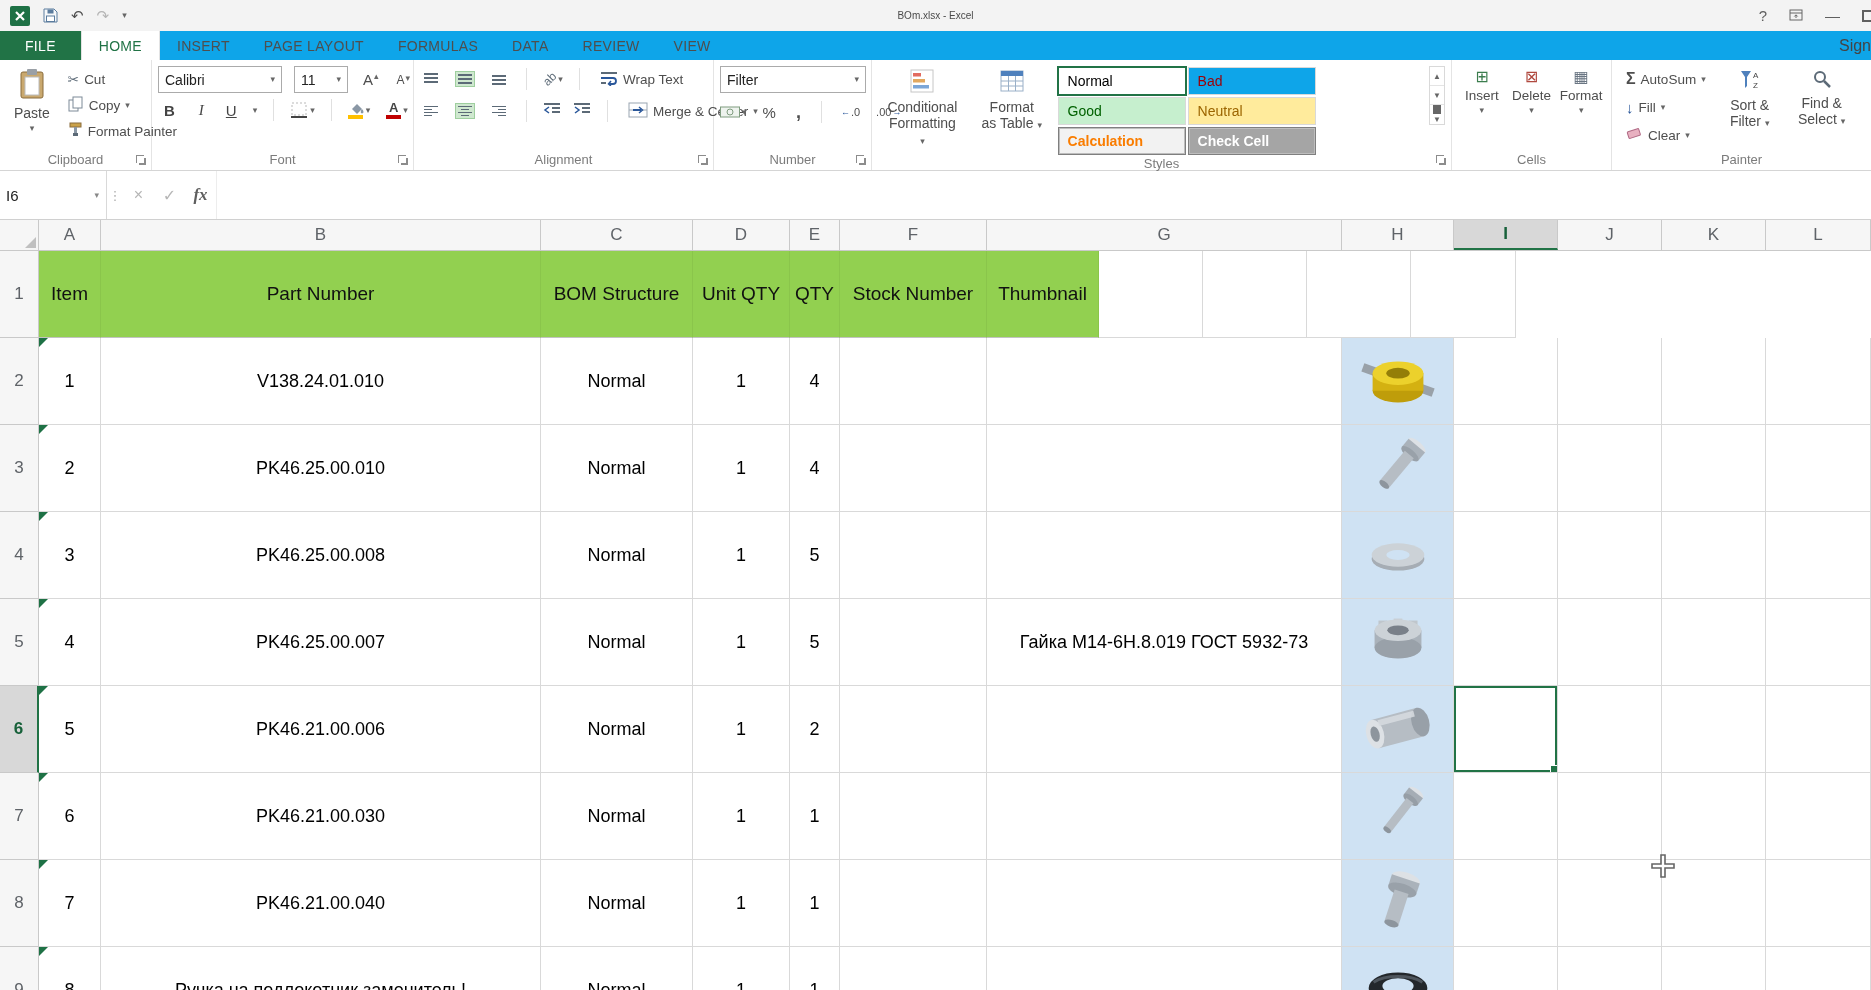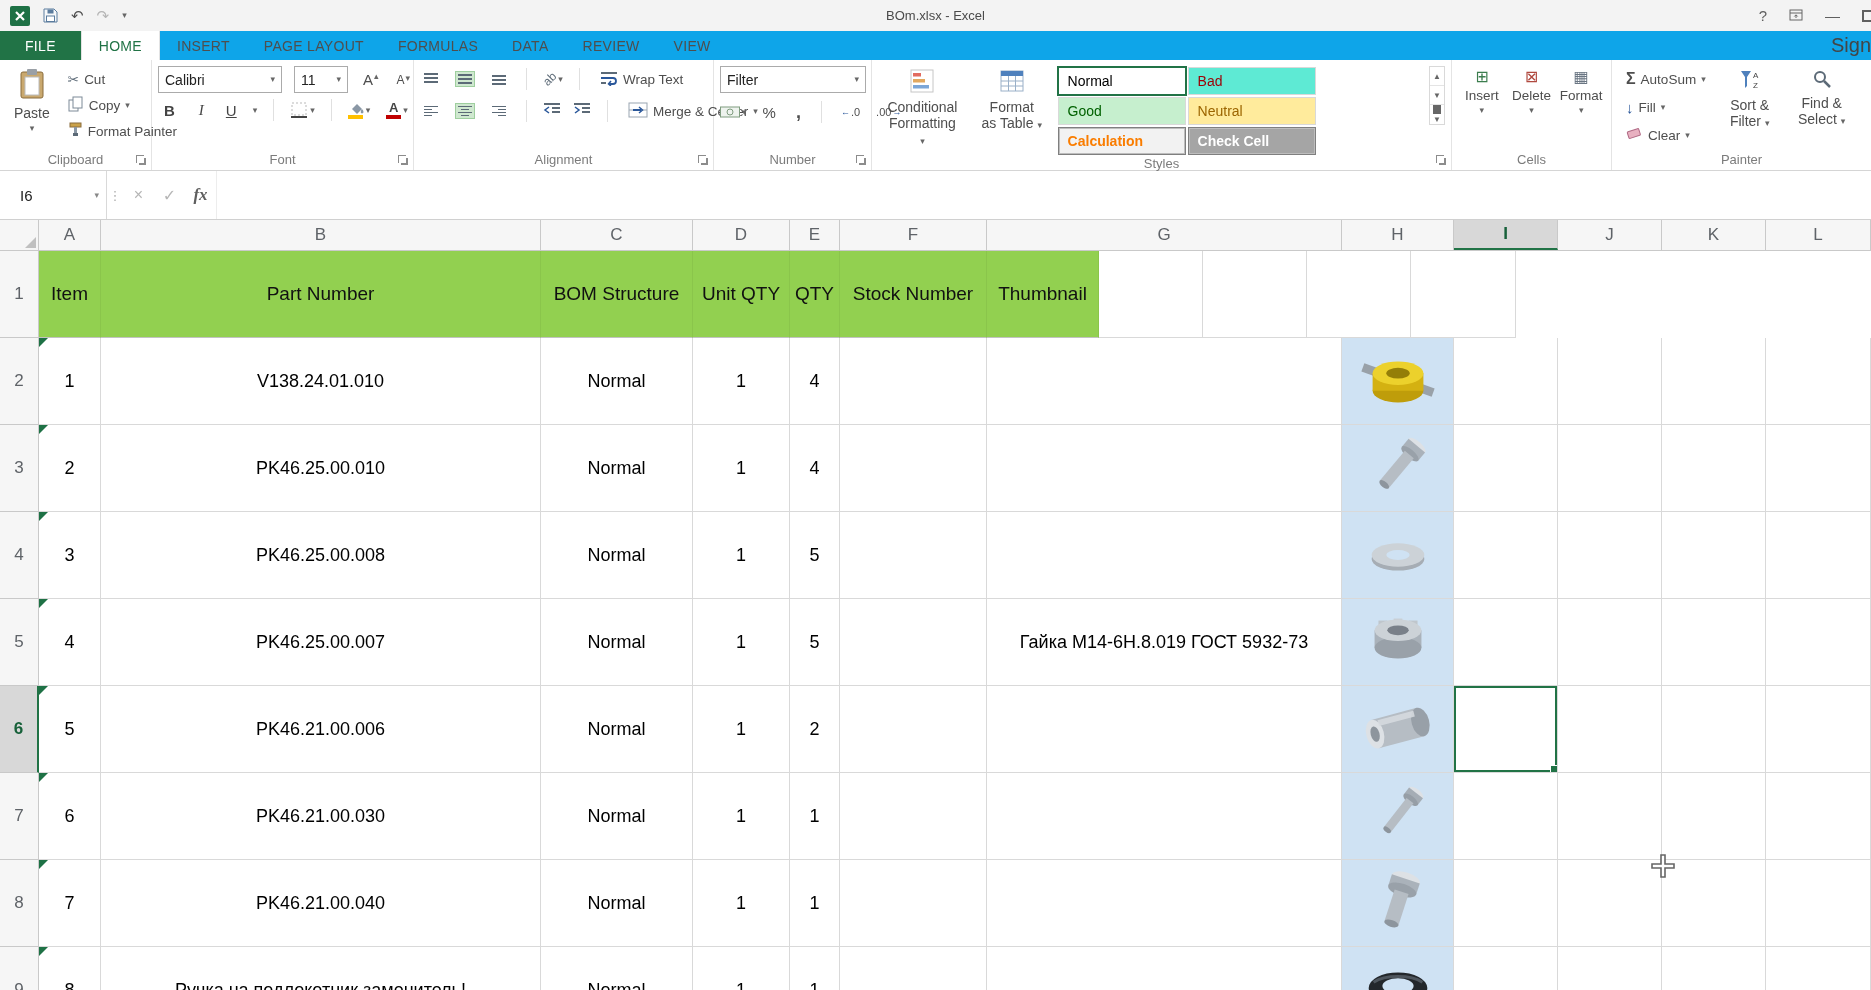--- a/index.html
+++ b/index.html
@@ -8,32 +8,32 @@
          font-family:"Liberation Sans","DejaVu Sans",sans-serif; color:#444; }
 
   
   .titlebar { position:absolute; top:0; left:0; width:100%; height:31px; background:#f3f3f3;
               display:flex; align-items:center; padding-left:10px; }
   .qat { display:flex; align-items:center; gap:13px; }
   .xlogo { width:20px; height:20px; background:#1e7145; border-radius:2px; display:flex; align-items:center; justify-content:center; }
   .qbtn { font-size:15px; color:#4e4e4e; display:flex; align-items:center; }
   .qbtn.disabled { color:#b5b5b5; }
   .qbtn.dd { font-size:9px; color:#666; }
-  .wtitle { position:absolute; left:50%; transform:translateX(-50%); font-size:13px; color:#4a4a4a; }
+  .wtitle { position:absolute; left:50%; transform:translateX(-50%); font-size:10px; color:#4a4a4a; }
   .wctrl { margin-left:auto; display:flex; align-items:center; gap:22px; padding-right:4px; color:#5f5f5f; font-size:15px; }
   .maxi { width:14px; height:12px; border:2px solid #5f5f5f; margin-right:-9px; }
   .mini { letter-spacing:0; }
 
   
   .tabrow { position:absolute; top:31px; left:0; width:100%; height:29px; background:#0ea5e9; display:flex; align-items:stretch; }
   .filetab { background:#217346; color:#fff; padding:0 25px; display:flex; align-items:center; font-size:14px; letter-spacing:.3px; }
   .tabstrip { display:flex; align-items:stretch; }
   .tab { padding:0 17px; display:flex; align-items:center; font-size:14px; color:#4e4e4e; letter-spacing:.3px; }
   .tab.active { background:#fff; color:#217346; border-left:1px solid #e3e3e3; border-right:1px solid #e3e3e3; }
-  .signin { margin-left:auto; display:flex; align-items:center; font-size:20px; color:#444; padding-right:0; }
+  .signin { margin-left:auto; display:flex; align-items:center; font-size:16px; color:#444; padding-right:0; }
 
   
   .ribbon { position:absolute; top:60px; left:0; width:100%; height:111px; background:#fff;
             border-bottom:1px solid #d5d5d5; display:flex; }
   .rgroup { position:relative; height:100%; border-right:1px solid #e4e4e4; display:flex; flex-direction:column; }
   .gbody { flex:1; display:flex; align-items:flex-start; padding:6px 6px 0; }
   .glabel { height:21px; display:flex; align-items:center; justify-content:center; font-size:13px; color:#7b7b7b; }
   .g-clip{width:152px}.g-font{width:262px}.g-align{width:300px}.g-num{width:158px}
   .g-styles{width:580px}.g-cells{width:160px}.g-edit{flex:1;border-right:none;}
   .dlg { position:absolute; right:4px; bottom:4px; width:11px; height:11px; }
@@ -95,21 +95,21 @@
   .g-edit .gbody { gap:8px; padding-left:10px; }
   .ecol { display:flex; flex-direction:column; gap:2px; }
   .sigma { font-size:16px; font-weight:bold; color:#4e4e4e; }
   .fillarrow { font-size:15px; font-weight:bold; color:#2a579a; }
   .twoline { width:64px; padding:3px 2px; }
 
   
   .fbar { position:absolute; top:171px; left:0; width:100%; height:49px; background:#fff;
           border-bottom:1px solid #d0d0d0; display:flex; align-items:stretch; }
   .namebox { width:107px; border-right:1px solid #d9d9d9; display:flex; align-items:center;
-             justify-content:space-between; padding:0 7px 0 20px; font-size:15px; color:#222; }
+             justify-content:space-between; padding:0 7px 0 6px; font-size:15px; color:#222; }
   .nbdd { font-size:9px; color:#888; }
   .dots { width:16px; display:flex; align-items:center; justify-content:center; color:#b0b0b0; font-size:13px; }
   .fbtn { width:31px; display:flex; align-items:center; justify-content:center; font-size:16px; color:#b5b5b5; }
   .fbtn.fx { color:#5f5f5f; font-family:"Liberation Serif","DejaVu Serif",serif; font-style:italic; font-weight:bold; font-size:17px; }
   .finput { flex:1; border-left:1px solid #ededed; background:#fff; }
 
   
   .chs { position:absolute; top:220px; left:0; width:100%; height:31px; display:flex; background:#f6f6f6; border-bottom:1px solid #c9c9c9; }
   .corner { width:39px; min-width:39px; border-right:1px solid #c9c9c9; position:relative; }
   .corner::after { content:""; position:absolute; right:2px; bottom:2px; border-left:11px solid transparent; border-bottom:11px solid #c0c0c0; }
@@ -425,21 +425,21 @@
                 <line x1="1" y1="12" x2="23" y2="12" stroke="#9ab0c8"></line>
                 <line x1="1" y1="17" x2="23" y2="17" stroke="#9ab0c8"></line>
                 <line x1="8.5" y1="7" x2="8.5" y2="22" stroke="#9ab0c8"></line>
                 <line x1="15.5" y1="7" x2="15.5" y2="22" stroke="#9ab0c8"></line>
               </svg>
           </span>
           <span><span>Format as Table</span> <span class="dd">▾</span></span>
         </div>
         <div class="gallery" id="style-gallery">
             <div class="stylecell cursel" style="background: rgb(255, 255, 255); color: rgb(0, 0, 0);">Normal</div>
-            <div class="stylecell" style="background: #5eead4; color: rgb(156, 0, 6);">Bad</div>
+            <div class="stylecell" style="background: #0ea5e9; color: rgb(156, 0, 6);">Bad</div>
             <div class="stylecell" style="background: rgb(198, 239, 206); color: rgb(0, 97, 0);">Good</div>
             <div class="stylecell" style="background: rgb(255, 235, 156); color: rgb(156, 101, 0);">Neutral</div>
             <div class="stylecell bordered" style="background: rgb(242, 242, 242); color: rgb(250, 125, 0); font-weight: bold;">Calculation</div>
             <div class="stylecell bordered" style="background: rgb(165, 165, 165); color: rgb(255, 255, 255); font-weight: bold;">Check Cell</div>
           </div>
         <div class="galarr">
           <span>▲</span>
           <span>▼</span>
           <span style="flex-direction:column;display:flex;"><span class="morebar"></span>▼</span>
         </div>

